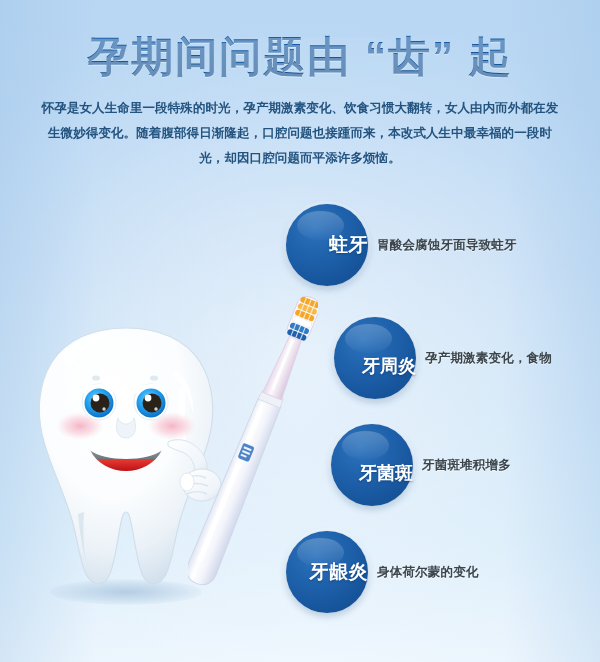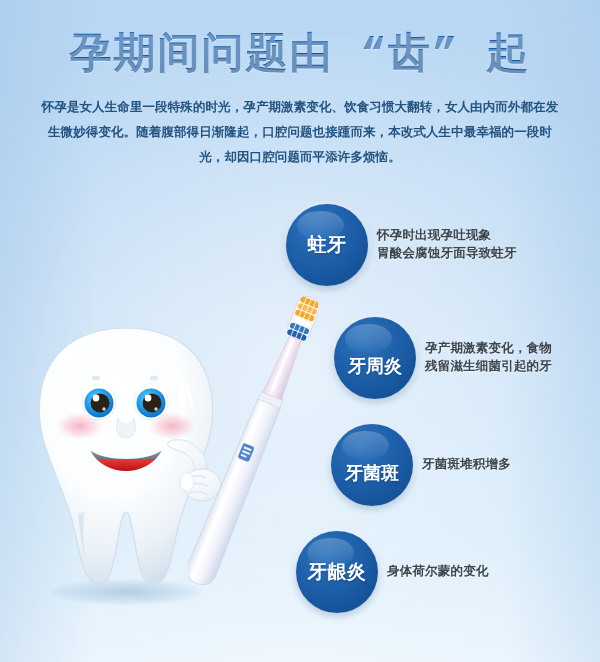--- a/index.html
+++ b/index.html
@@ -5,21 +5,21 @@
   html, body {
     margin: 0;
     padding: 0;
     background: #ffffff;
   }
   #poster {
     position: relative;
     width: 600px;
     height: 662px;
     overflow: hidden;
-    font-family: Liberation Mono, monospace;
+    font-family: Liberation Sans, sans-serif;
     background: #e5e5e5;
   }
   
   .bg-base {
     position: absolute;
     inset: 0;
     background: linear-gradient(to bottom,
         #b9d7f3 0%,
         #bcd9f4 18%,
         #c2dcf5 40%,
@@ -142,21 +142,21 @@
     border-radius: 50%;
     background: radial-gradient(circle at 36% 28%,
         #2d73bd 0%,
         #1f62ac 38%,
         #17569d 68%,
         #124a8a 100%);
     box-shadow: 0 3px 7px rgba(40,85,135,0.30),
                 0 0 0 3px rgba(255,255,255,0.30);
     display: flex;
     align-items: center;
-    justify-content: center;
+    justify-content: flex-end;
   }
   .bubble-gloss {
     position: absolute;
     left: 13%;
     top: 8%;
     width: 58%;
     height: 36%;
     border-radius: 50%;
     background: linear-gradient(to bottom,
         rgba(255,255,255,0.22) 0%,
@@ -181,21 +181,21 @@
     color: #3b454b;
     letter-spacing: 0.2px;
     text-shadow: 0 1px 0 rgba(255,255,255,0.55);
   }
   .badge-desc span { display: block; }
 
   
   #badge-0 { left: 286px; top: 204px; }
   #badge-1 { left: 334px; top: 317px; }
   #badge-2 { left: 331px; top: 424px; }
-  #badge-3 { left: 296px; top: 531px; }
+  #badge-3 { left: 286px; top: 531px; }
 
   
   #badge-1 .bubble-label,
   #badge-2 .bubble-label { font-size: 18px; letter-spacing: 0px; margin-top: 16px; }
 </style>
 </head>
 <body>
 
 <div id="poster">
 
@@ -367,33 +367,31 @@
       </g>
     </g>
   </svg>
 
   <div class="badge" id="badge-0">
     <div class="bubble">
       <span class="bubble-gloss"></span>
       <span class="bubble-label">蛀牙</span>
     </div>
     <div class="badge-desc">
-      <span>怀孕时出现孕吐现象</span>
       <span>胃酸会腐蚀牙面导致蛀牙</span>
     </div>
   </div>
 
   <div class="badge" id="badge-1">
     <div class="bubble">
       <span class="bubble-gloss"></span>
       <span class="bubble-label">牙周炎</span>
     </div>
     <div class="badge-desc">
       <span>孕产期激素变化，食物</span>
-      <span>残留滋生细菌引起的牙</span>
     </div>
   </div>
 
   <div class="badge" id="badge-2">
     <div class="bubble">
       <span class="bubble-gloss"></span>
       <span class="bubble-label">牙菌斑</span>
     </div>
     <div class="badge-desc">
       <span>牙菌斑堆积增多</span>

